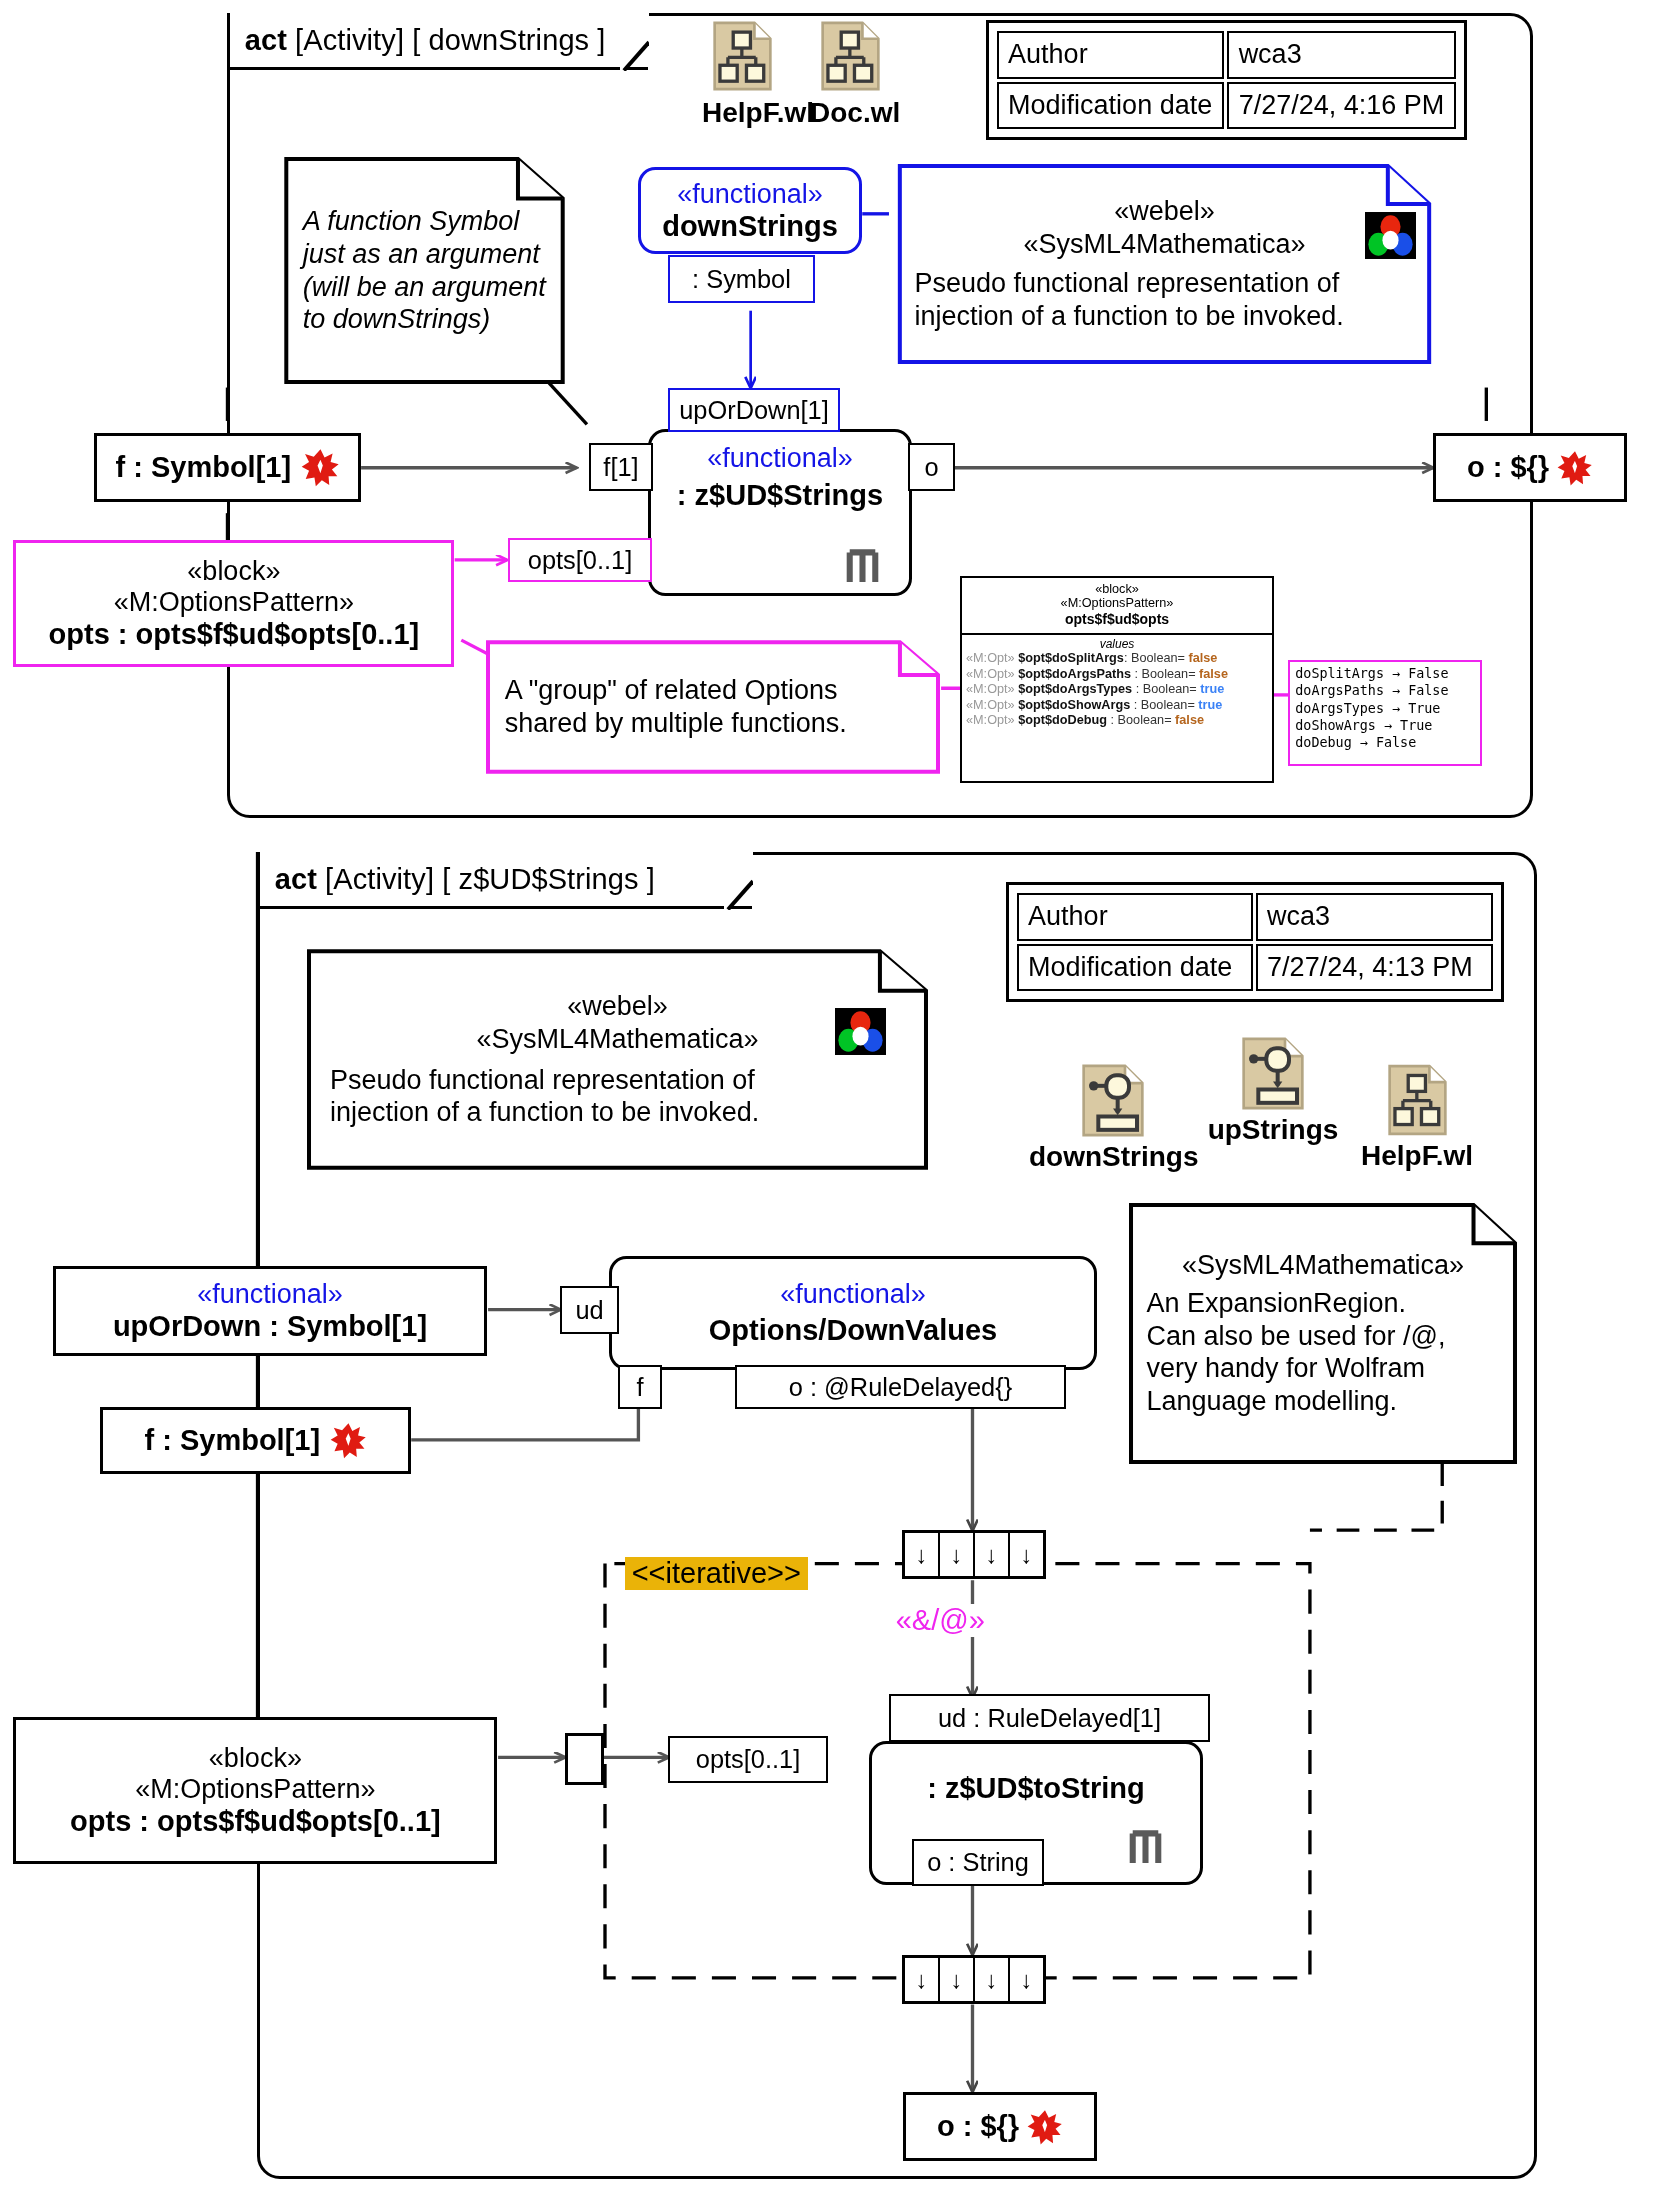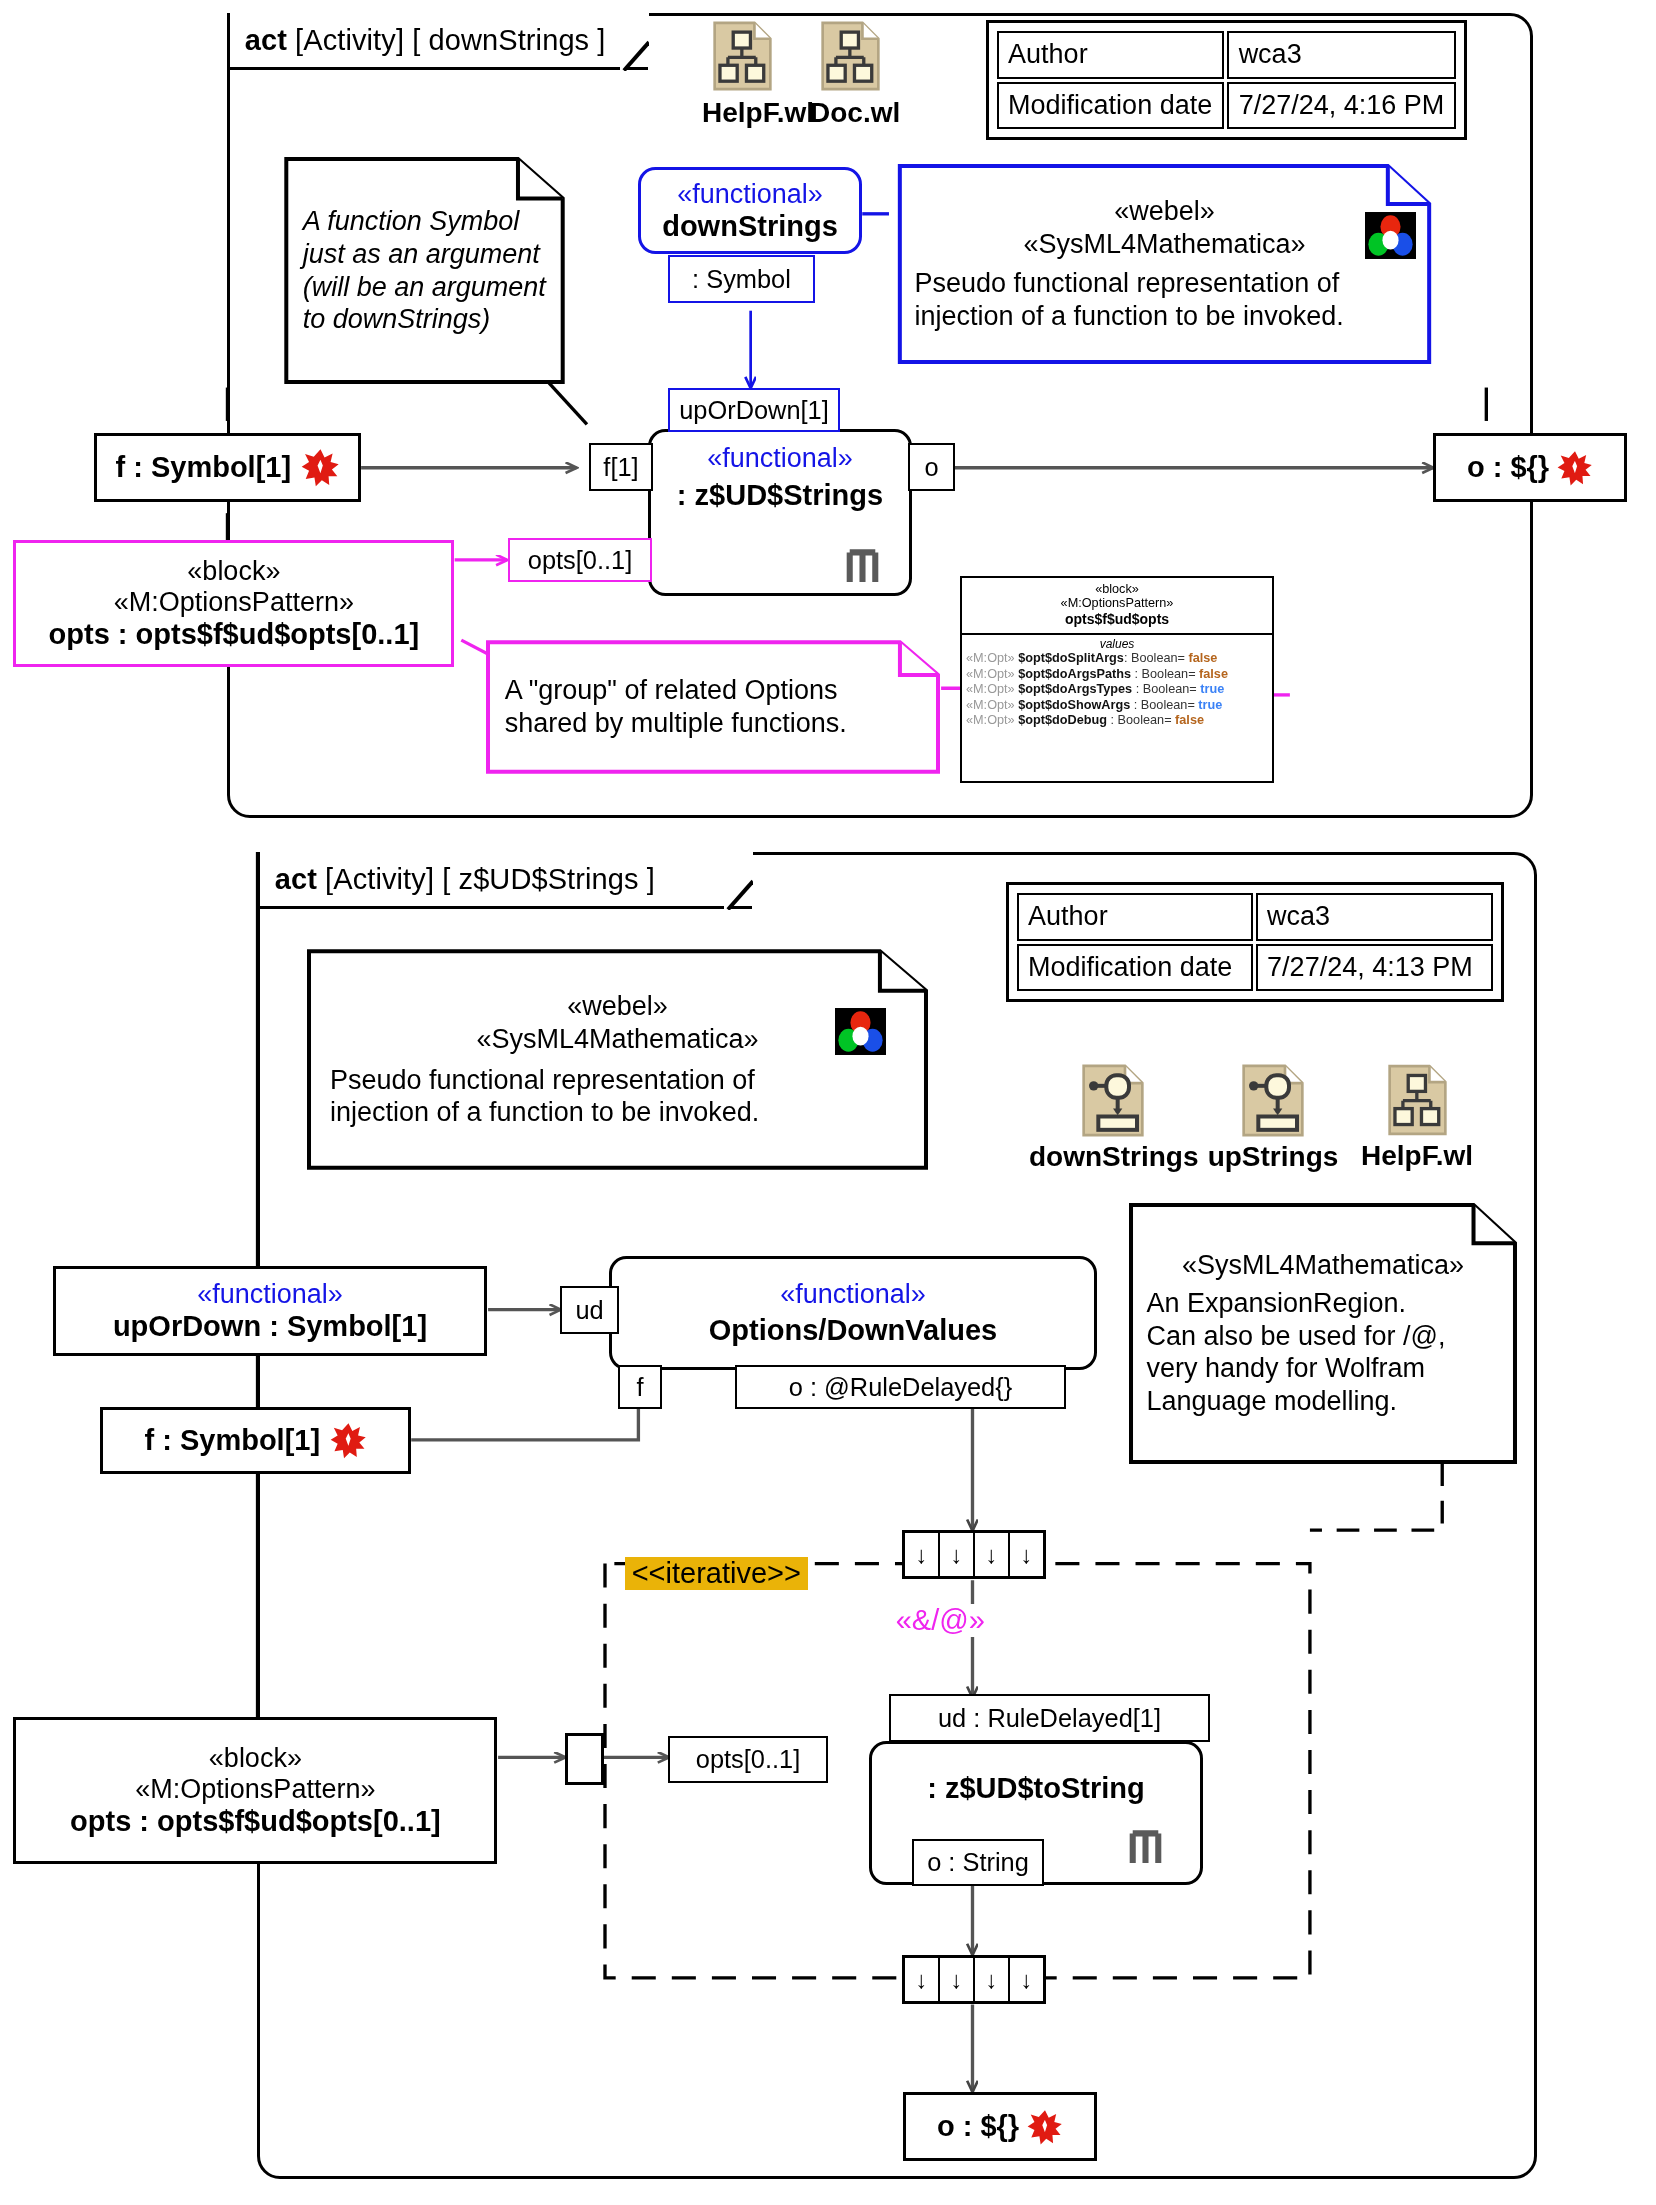--- a/index.html
+++ b/index.html
@@ -362,20 +362,27 @@
         <span class="st">«M:Opt»</span>
         <span class="nmx">$opt$doShowArgs</span><span class="tp"> : </span><span class="tp">Boolean</span><span class="tp">= </span><span class="eqt">true</span>
       </div>
       <div class="row">
         <span class="st">«M:Opt»</span>
         <span class="nmx">$opt$doDebug</span><span class="tp"> : </span><span class="tp">Boolean</span><span class="tp">= </span><span class="eqf">false</span>
       </div>
     </div>
   </div>
 
+  <div class="opt-res" style="left:1288px; top:660px; width:194px; height:106px;">
+    <div class="r">doSplitArgs → False</div>
+    <div class="r">doArgsPaths → False</div>
+    <div class="r">doArgsTypes → True</div>
+    <div class="r">doShowArgs → True</div>
+    <div class="r">doDebug → False</div>
+  </div>
 
   <div class="act-frame" style="left:257px; top:852px; width:1280px; height:1327px;"></div>
   <div class="act-tab" style="left:257px; top:852px; width:495px;">
     <span class="act-tab-txt">
       <b>act</b>
       <span>[Activity]</span>
       <span>[ z$UD$Strings ]</span>
     </span>
     <svg class="corner" viewBox="0 0 44 91">
       <path d="M0,0 L44,0 L44,50 L8,91 L0,91 Z" fill="#fff" stroke="none"></path>
@@ -424,21 +431,21 @@
       <path d="M66,4 L66,30 L92,30" fill="#fff" stroke="#b3a583" stroke-width="4"></path>
       <circle cx="19" cy="34" r="7" fill="#3a3a3a"></circle>
       <path d="M19,34 L38,34" stroke="#3a3a3a" stroke-width="6"></path>
       <rect x="38" y="18" width="34" height="34" rx="15" fill="#fdf8dc" stroke="#3a3a3a" stroke-width="6"></rect>
       <path d="M55,52 L55,74" stroke="#3a3a3a" stroke-width="6"></path>
       <path d="M48,68 L55,78 L62,68" fill="#3a3a3a"></path>
       <rect x="26" y="80" width="58" height="20" fill="#fdf8dc" stroke="#3a3a3a" stroke-width="6"></rect>
     </svg>
     <div class="cap">downStrings</div>
   </div>
-  <div class="fileicon" style="left:1206px; top:1063px; width:134px;">
+  <div class="fileicon" style="left:1206px; top:1036px; width:134px;">
     <svg width="64" height="75" viewBox="0 0 96 112" style="display:block;margin:0 auto;">
       <path d="M4,4 L66,4 L92,30 L92,108 L4,108 Z" fill="#d9c9a3" stroke="#b3a583" stroke-width="4"></path>
       <path d="M66,4 L66,30 L92,30" fill="#fff" stroke="#b3a583" stroke-width="4"></path>
       <circle cx="19" cy="34" r="7" fill="#3a3a3a"></circle>
       <path d="M19,34 L38,34" stroke="#3a3a3a" stroke-width="6"></path>
       <rect x="38" y="18" width="34" height="34" rx="15" fill="#fdf8dc" stroke="#3a3a3a" stroke-width="6"></rect>
       <path d="M55,52 L55,74" stroke="#3a3a3a" stroke-width="6"></path>
       <path d="M48,68 L55,78 L62,68" fill="#3a3a3a"></path>
       <rect x="26" y="80" width="58" height="20" fill="#fdf8dc" stroke="#3a3a3a" stroke-width="6"></rect>
     </svg>

